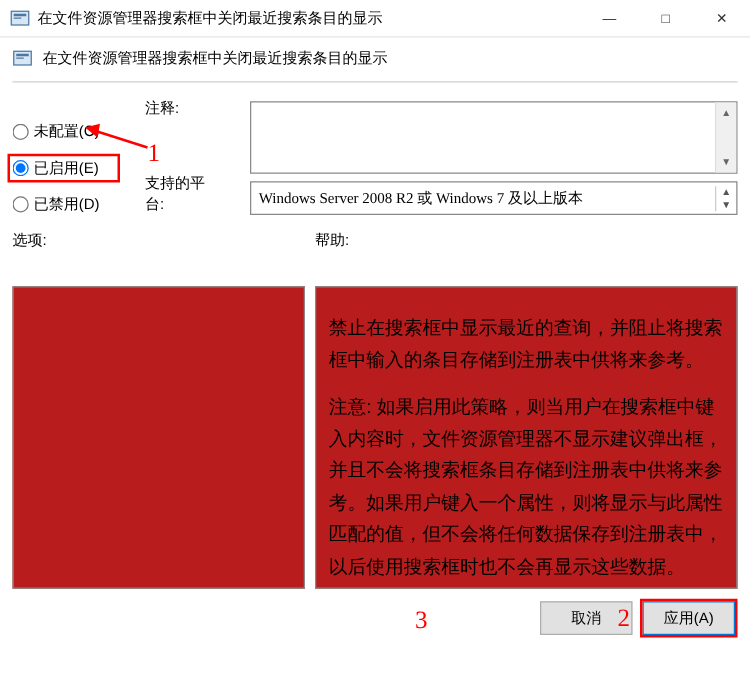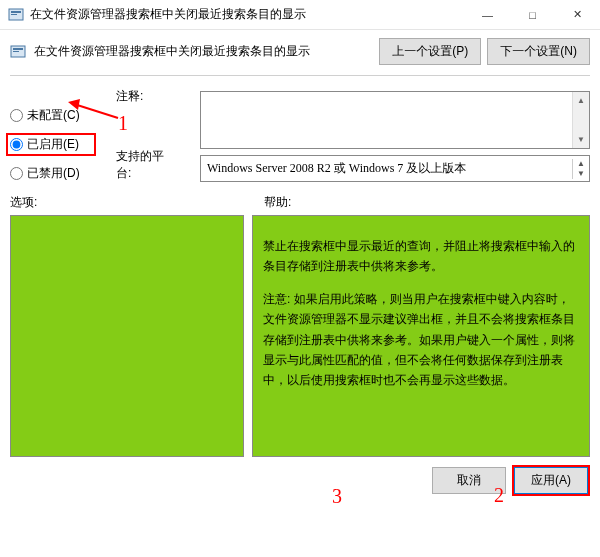--- a/index.html
+++ b/index.html
@@ -95,30 +95,31 @@
     align-items: center;
     font-size: 8px; color: #666;
   }
   .vscroll .arrow { height: 17px; width: 100%; display:flex;align-items:center;justify-content:center; }
   .updown {
     width: 17px;
     display: flex; flex-direction: column;
     border-left: 1px solid #ccc;
   }
   .updown .ar { flex:1; display:flex;align-items:center;justify-content:center;font-size:8px;color:#555;}
-  .section-headers { display: flex; gap: 20px; margin-top: 12px; }
+  .section-headers { display: flex; gap: 8px; margin-top: 12px; }
   .section-headers .h-left { width: 234px; }
   .section-headers .h-right { flex: 1; }
   .panes { display: flex; gap: 8px; margin-top: 4px; }
   .pane {
     border: 1px solid #888;
     height: 242px;
-    background: #84cc16;
-    font-size: 12px;
+    background: #b91c1c;
+    font-size: 15px;
     overflow: hidden;
+    margin-top: 24px;
   }
   .pane.left { width: 234px; }
   .pane.right { flex: 1; padding: 20px 10px 8px 10px; line-height: 1.7; }
   .pane.right p { margin-bottom: 12px; }
   .footer {
     display: flex;
     justify-content: flex-end;
     gap: 8px;
     padding: 10px 12px 8px 0;
     position: relative;
@@ -161,24 +162,20 @@
   <div class="content">
     <div class="header-row">
       <span class="icon">
         <svg width="16" height="16" viewBox="0 0 16 16">
             <rect x="1" y="2" width="14" height="11" fill="#d8e6f3" stroke="#4a78a4"></rect>
             <rect x="3" y="4" width="10" height="2" fill="#4a78a4"></rect>
             <rect x="3" y="7" width="6" height="1" fill="#4a78a4"></rect>
           </svg>
       </span>
       <span class="subtitle">在文件资源管理器搜索框中关闭最近搜索条目的显示</span>
-      <div class="navbtns">
-        <button class="btn">上一个设置(P)</button>
-        <button class="btn">下一个设置(N)</button>
-      </div>
     </div>
     <hr class="sep">
 
     <div class="config-row">
       <div class="radio-col" style="position:relative;">
         <label class="radio-item">
           <input type="radio" name="state" style="">
           <span>未配置(C)</span>
         </label>
         <label class="radio-item highlighted">

